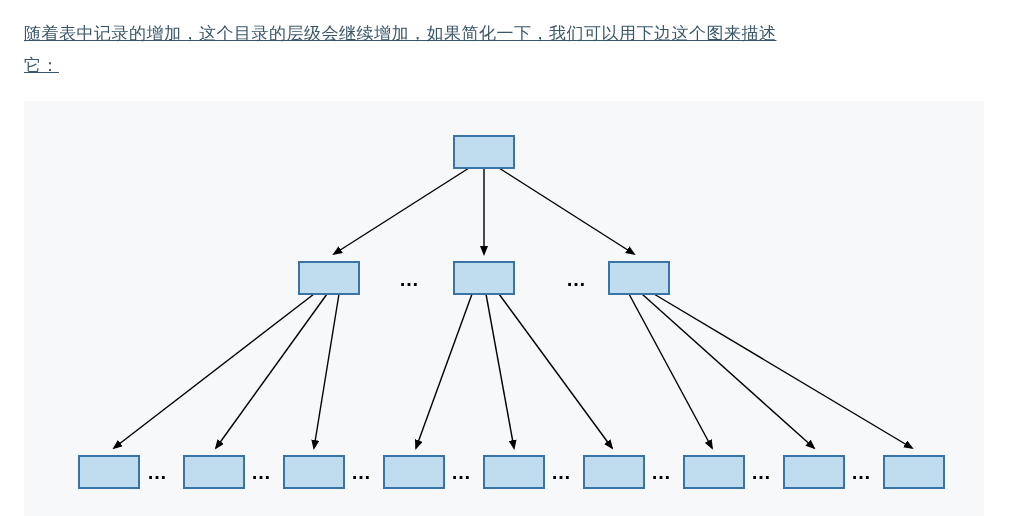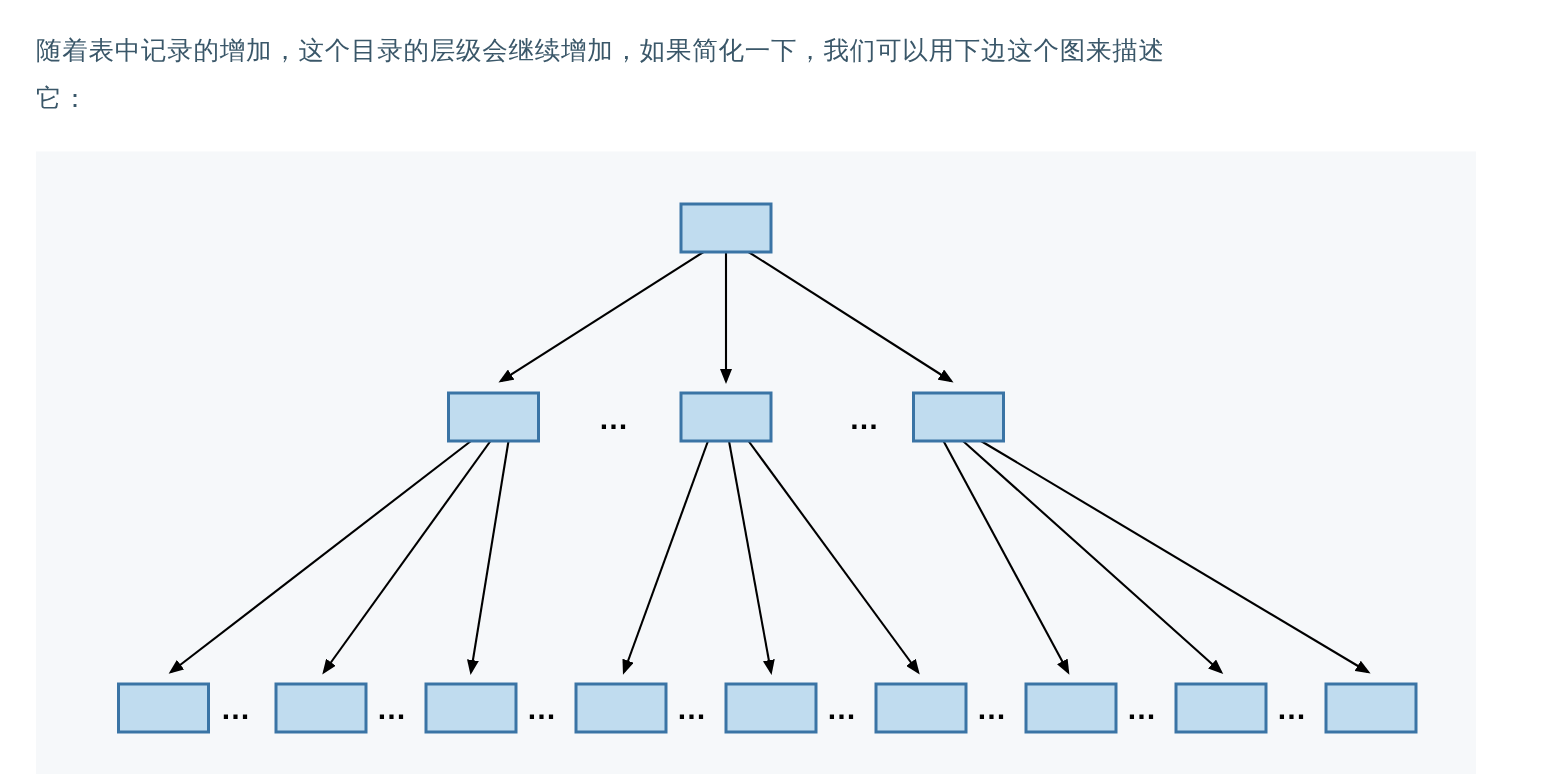--- a/index.html
+++ b/index.html
@@ -7,20 +7,21 @@
       padding: 18px 24px;
       font-family: "Microsoft YaHei", "PingFang SC", "Helvetica Neue", Arial, sans-serif;
       background: #ffffff;
       color: #3a5769;
     }
     .caption {
       font-size: 17px;
       line-height: 1.9;
       letter-spacing: 0.5px;
       max-width: 940px;
+      text-decoration: underline;
     }
     .diagram-wrap {
       margin-top: 18px;
       background: #f6f8fa;
       width: 960px;
       height: 415px;
       position: relative;
     }
     svg { display: block; }
     .node rect {

